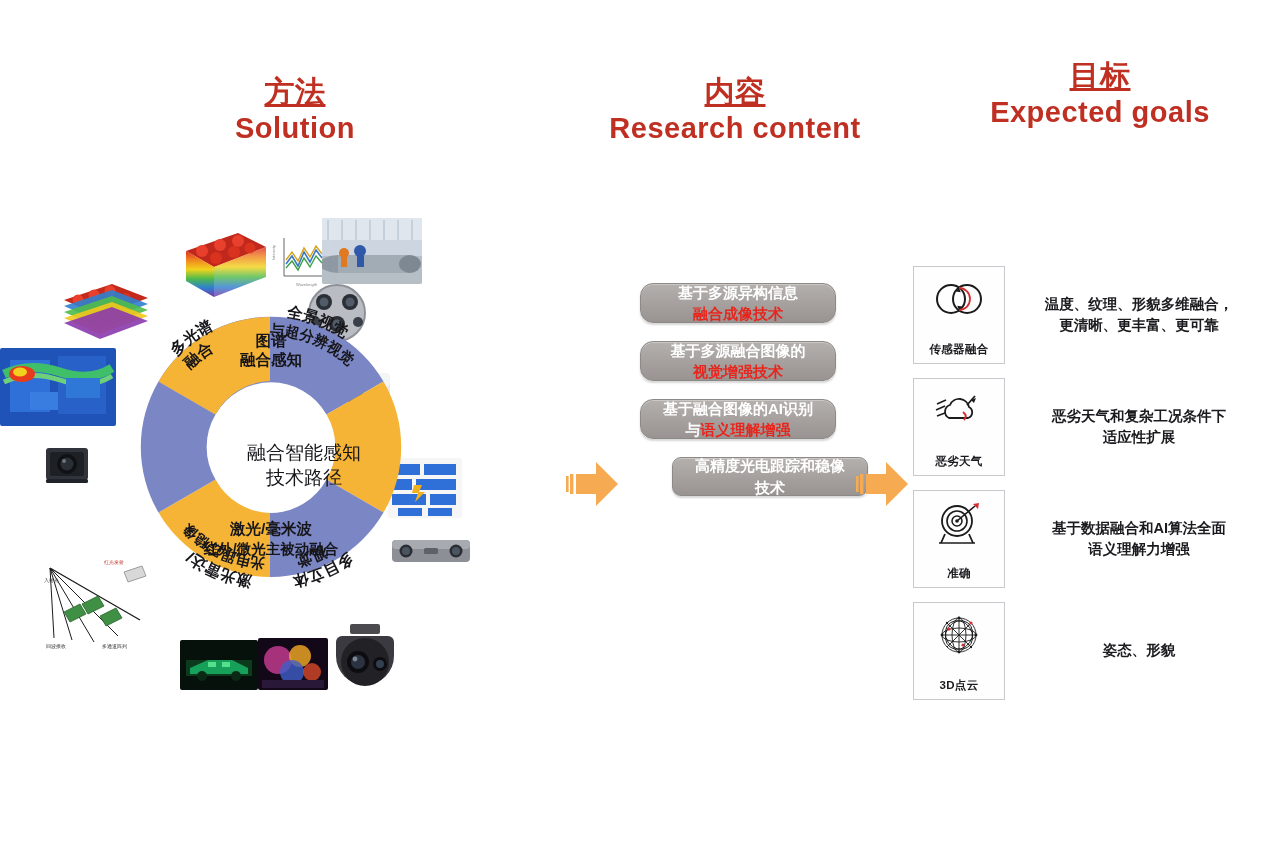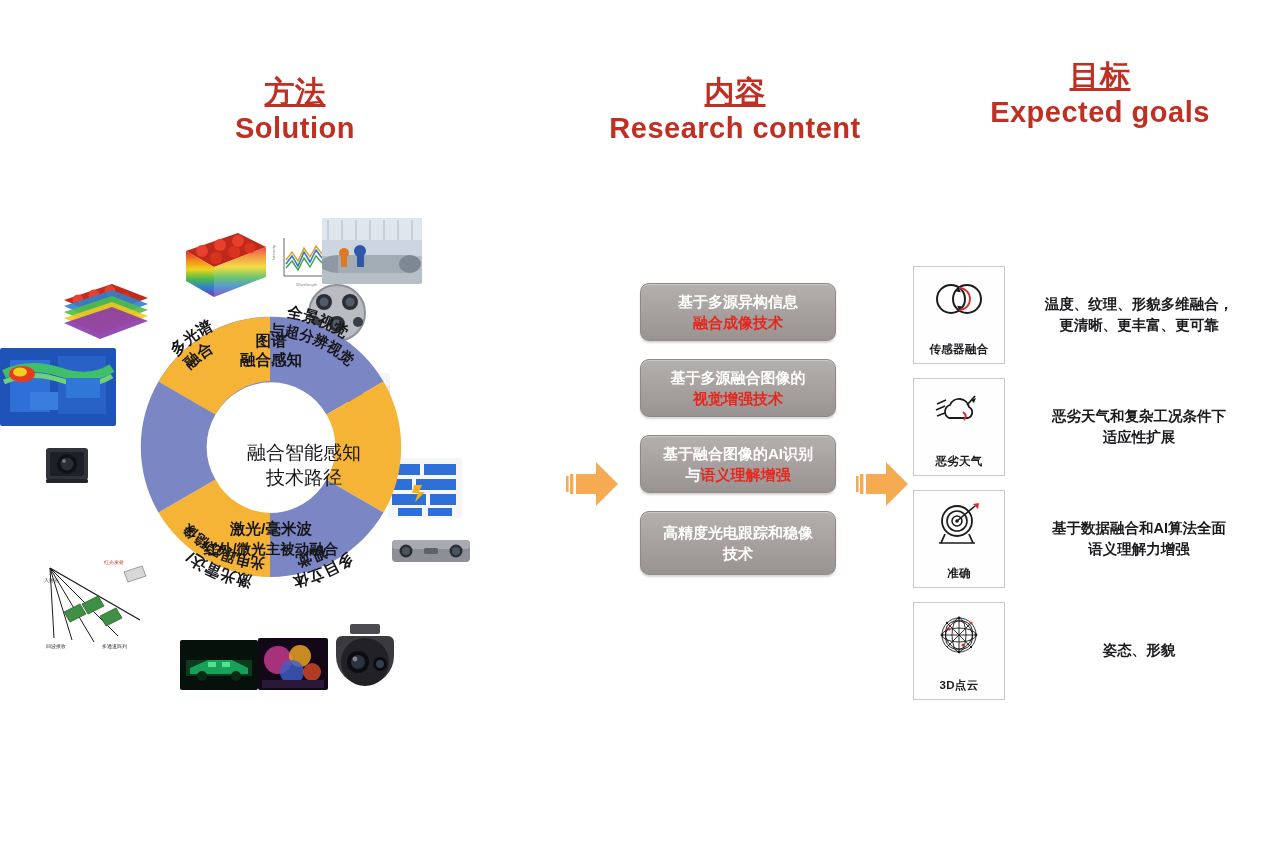--- a/index.html
+++ b/index.html
@@ -76,22 +76,22 @@
     background: linear-gradient(180deg, #b4b0ae 0%, #a5a09e 55%, #999492 100%);
     border: 1px solid #8d8987;
     box-shadow: 0 2px 2px rgba(0,0,0,0.16), inset 0 1px 0 rgba(255,255,255,0.30);
     box-sizing: border-box;
     display: flex;
     align-items: center;
     justify-content: center;
     text-align: center;
     padding: 9px 8px;
   }
-  .pill-h1 { height: 58px; }
-  .pill-h2 { height: 64px; }
+  .pill-h1 { height: 40px; border-radius: 13px; }
+  .pill-h2 { height: 39px; margin-left: 32px; }
   .pill-text {
     font-size: 15px;
     font-weight: 700;
     line-height: 1.42;
     color: #ffffff;
   }
   .pill-text .hl { color: #e8251c; margin-top: 14px; }
 
   
   .big-arrow { position: absolute; }

